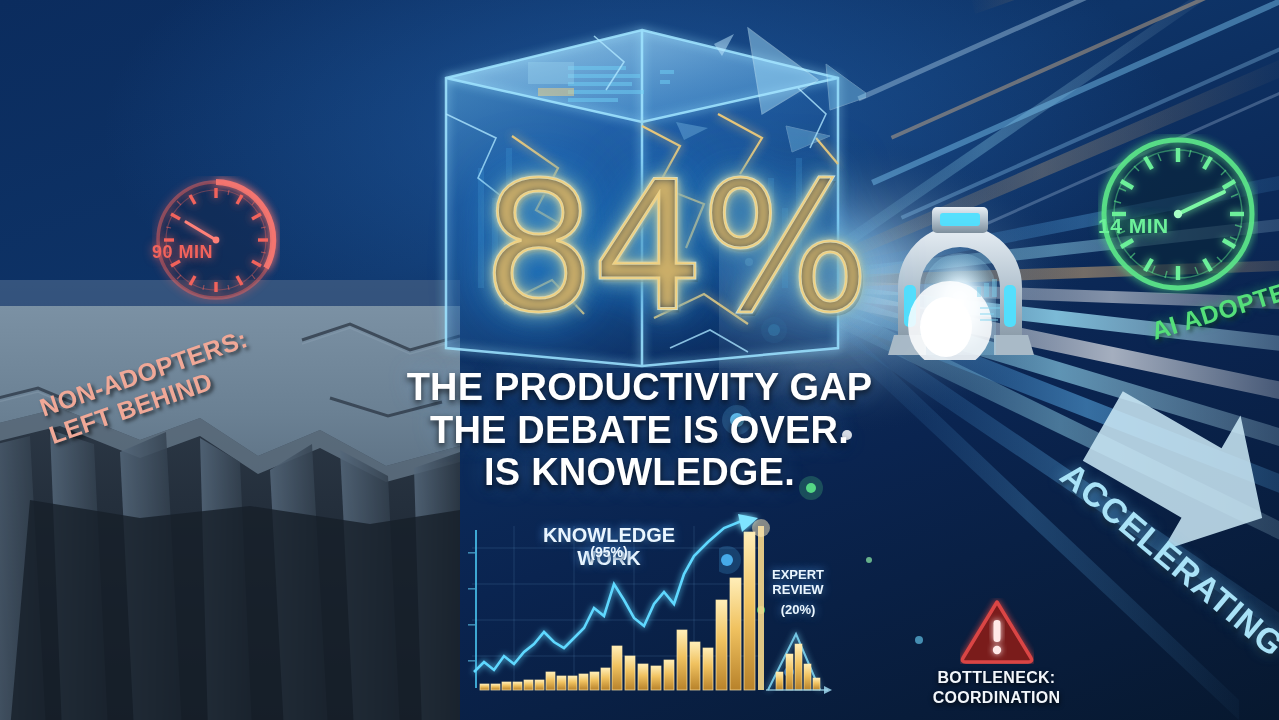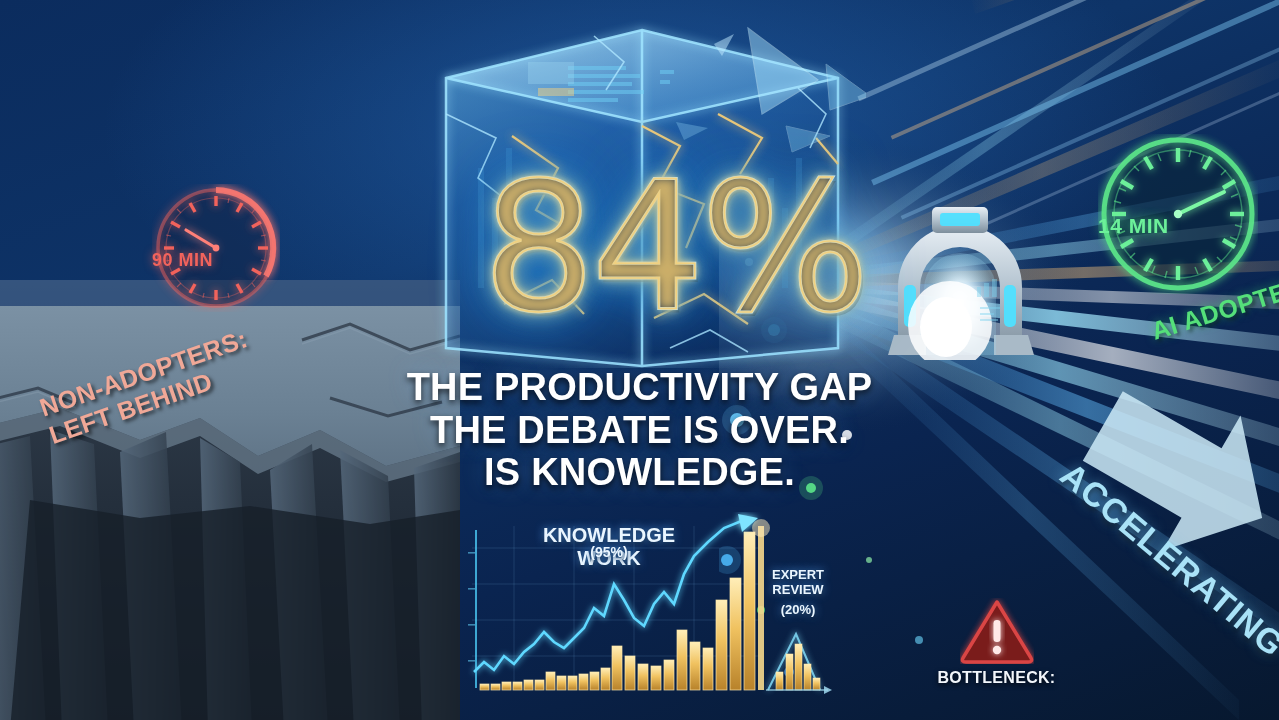--- a/index.html
+++ b/index.html
@@ -445,21 +445,21 @@
       </g>
     </svg>
 
     
     <div class="chartLabel" style="left:52px;top:12px;width:190px;font-size:20px;">KNOWLEDGE WORK</div>
     <div class="chartLabel" style="left:52px;top:32px;width:190px;font-size:14px;">(95%)</div>
     <div class="chartLabel" style="left:288px;top:56px;width:96px;font-size:13px;line-height:1.15;">EXPERT REVIEW</div>
     <div class="chartLabel" style="left:288px;top:90px;width:96px;font-size:13px;">(20%)</div>
   </div>
 
-  <div class="clockWrap" style="left:152px;top:184px;width:128px;height:128px;">
+  <div class="clockWrap" style="left:152px;top:176px;width:128px;height:128px;">
     <svg width="128" height="128" viewBox="0 0 128 128">
       <defs>
         <filter id="redGlow" x="-60%" y="-60%" width="220%" height="220%">
           <feGaussianBlur stdDeviation="4" result="rg"></feGaussianBlur>
           <feMerge>
               <feMergeNode in="rg"></feMergeNode>
               <feMergeNode in="SourceGraphic"></feMergeNode>
             </feMerge>
         </filter>
       </defs>
@@ -583,16 +583,17 @@
               <feMergeNode in="SourceGraphic"></feMergeNode>
             </feMerge>
         </filter>
       </defs>
       <path d="M37 4 L71 60 Q73 64 68 64 L6 64 Q1 64 3 60 Z" fill="#8e1a18" opacity=".85" stroke="#ff4d46" stroke-width="3.5" stroke-linejoin="round" filter="url(#wGlow)"></path>
       <rect x="33.5" y="22" width="7" height="22" rx="3.2" fill="#ffe9e7" filter="url(#wGlow)"></rect>
       <circle cx="37" cy="52" r="4.2" fill="#ffe9e7" filter="url(#wGlow)"></circle>
     </svg>
     <div id="warnText">
       <div>BOTTLENECK:</div>
+      <div>COORDINATION</div>
     </div>
   </div>
 
 </div>
 
 </body></html>

